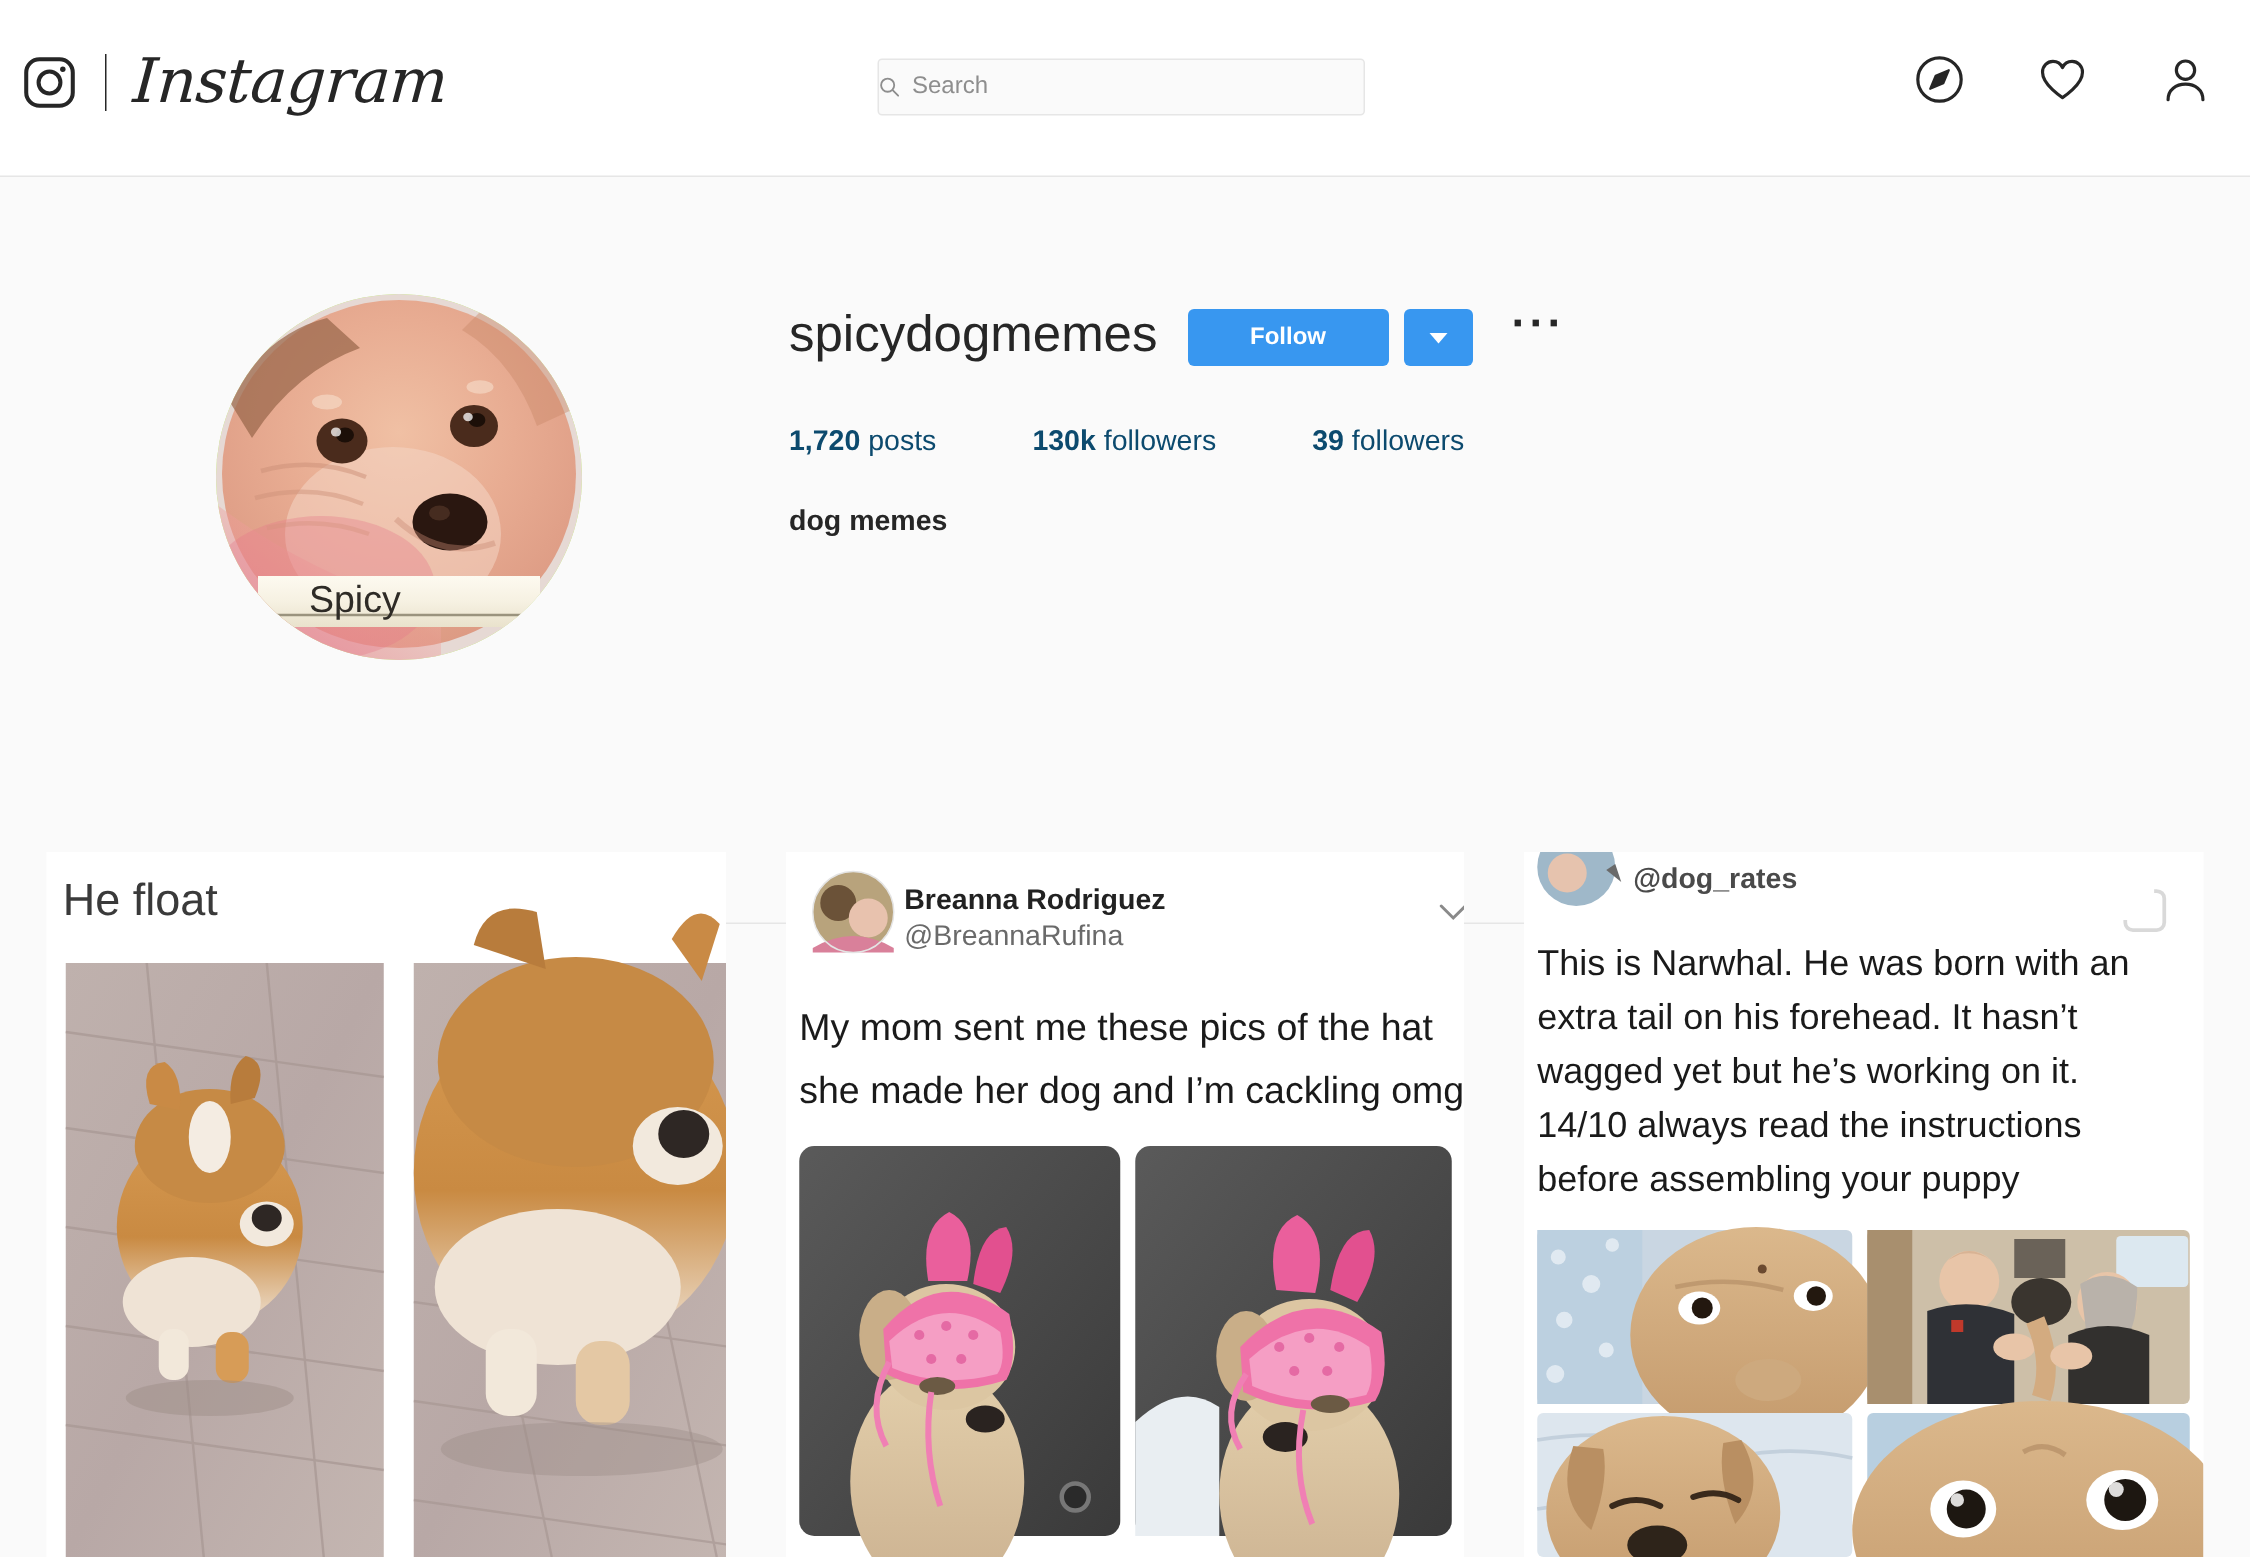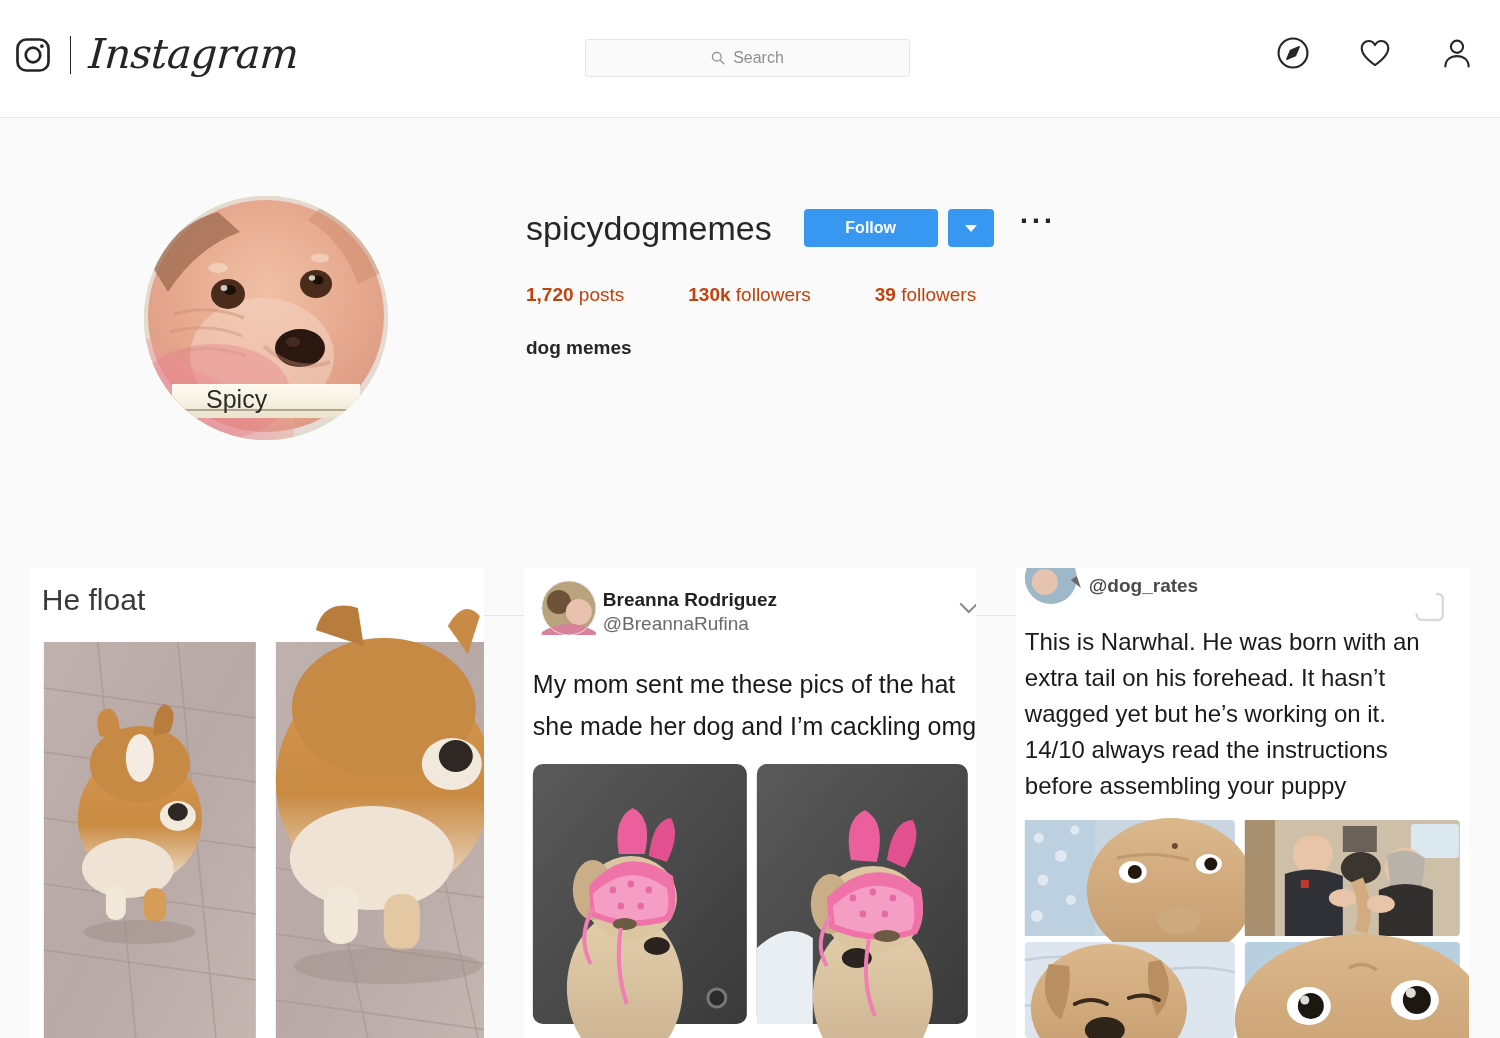--- a/index.html
+++ b/index.html
@@ -32,21 +32,21 @@
     line-height: 1;
     transform: skewX(-4deg);
   }
 
   .search-box {
     position: absolute; left: 585px; top: 39px;
     width: 325px; height: 38px;
     background: #fafafa;
     border: 1px solid #e6e6e6;
     border-radius: 3px;
-    display: flex; align-items: center; justify-content: center;
+    display: flex; align-items: center; 
     gap: 8px;
   }
   .search-icon { width: 14px; height: 14px; display: block; }
   .search-placeholder { font-size: 16px; color: #8e8e8e; }
 
   .nav-icons {
     position: absolute; right: 26px; top: 36px;
     display: flex; align-items: center; gap: 48px;
   }
   .nav-icon { width: 34px; height: 34px; display: block; cursor: pointer; }
@@ -58,27 +58,27 @@
     position: absolute; left: 144px; top: 78px;
     width: 244px; height: 244px;
     border-radius: 50%;
     overflow: hidden;
     background: #bef264;
   }
   .avatar-svg { width: 100%; height: 100%; display: block; }
 
   .profile-info { position: absolute; left: 526px; top: 88px; width: 940px; }
 
-  .name-row { display: flex; align-items: center; gap: 0; height: 44px; }
+  .name-row { display: flex; gap: 0; height: 44px; }
   .username {
     font-size: 34px; font-weight: 300; color: #262626;
     line-height: 1; letter-spacing: 0px;
   }
   .follow-btn {
-    margin-left: 32px;
+    margin-left: 20px;
     width: 134px; height: 38px;
     background: #3897f0;
     border: none; border-radius: 4px;
     color: #ffffff; font-size: 16px; font-weight: bold;
     font-family: "Liberation Sans", sans-serif;
     cursor: pointer;
     display: flex; align-items: center; justify-content: center;
   }
   .follow-caret {
     margin-left: 10px;
@@ -96,21 +96,21 @@
   }
   .options-btn {
     margin-left: 26px;
     font-size: 30px; color: #262626;
     letter-spacing: 2px; line-height: 20px;
     cursor: pointer; padding-bottom: 14px;
     font-weight: bold;
   }
 
   .stats-row { display: flex; margin-top: 34px; gap: 0; }
-  .stat { font-size: 19px; color: #c2410c; }
+  .stat { font-size: 19px; color: #0c4a6e; }
   .stat + .stat { margin-left: 64px; }
   .stat b { font-weight: bold; }
 
   .bio { margin-top: 28px; }
   .bio-name { font-size: 19px; font-weight: bold; color: #262626; line-height: 1.5; }
   .bio-text { font-size: 19px; color: #262626; line-height: 1.6; margin-top: 5px; }
   .bio-tag { color: #00376b; }
 
   
   .tab-divider {

